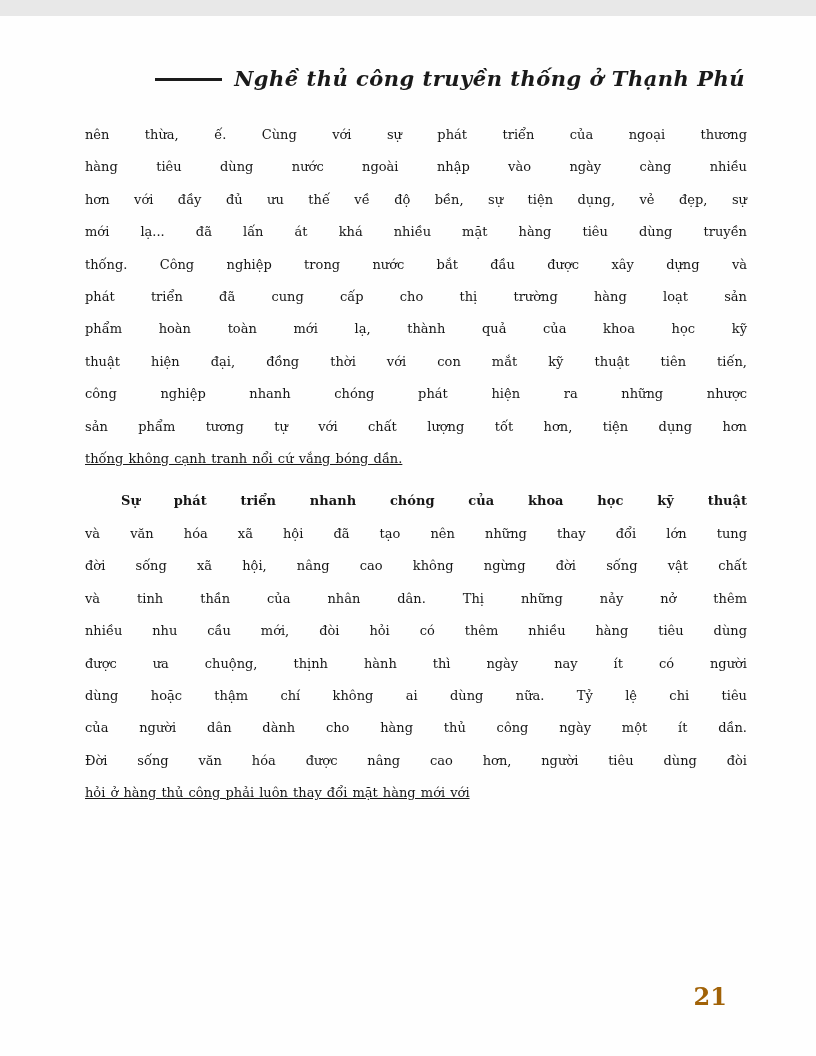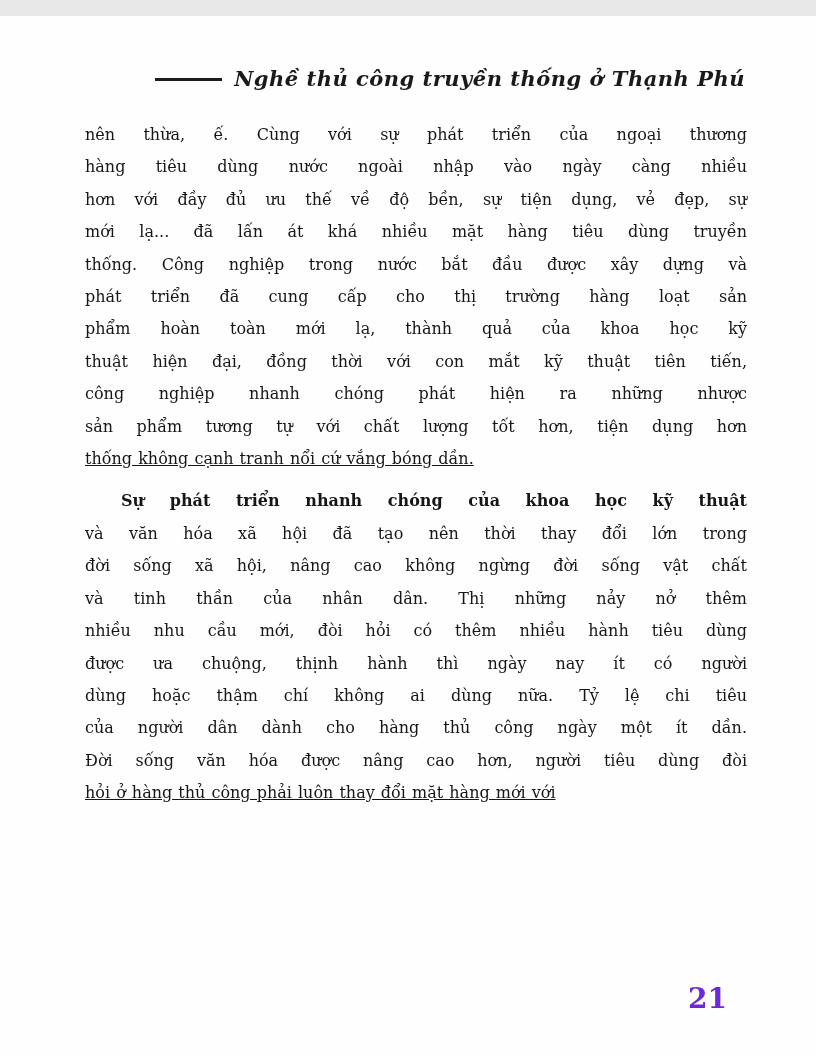--- a/index.html
+++ b/index.html
@@ -46,44 +46,44 @@
     left: 85px;
     width: 662px;
   }
   .paragraph {
     margin: 0;
   }
   .paragraph + .paragraph {
     margin-top: 10px;
   }
   .line {
-    font-size: 16px;
+    font-size: 13px;
     line-height: 32.4px;
     text-align: justify;
     text-align-last: justify;
     -moz-text-align-last: justify;
     word-spacing: 1px;
     white-space: nowrap;
   }
   .line.last {
     text-align-last: left;
     text-decoration: underline;
     -moz-text-align-last: left;
   }
   .paragraph.indented .line:first-child {
     text-indent: 36px;
     font-weight: bold;
   }
   .page-number {
     position: absolute;
     top: 966px;
     right: 89px;
-    font-size: 28px;
+    font-size: 24px;
     font-weight: bold;
-    color: #6d28d9;
+    color: #a16207;
   }
 </style>
 </head>
 <body>
 
 <div class="page">
 
   <div class="running-header">
     <span class="header-rule"></span><span class="header-title">Nghề thủ công truyền thống ở Thạnh Phú</span>
   </div>
@@ -97,24 +97,24 @@
         <div class="line">thống. Công nghiệp trong nước bắt đầu được xây dựng và</div>
         <div class="line">phát triển đã cung cấp cho thị trường hàng loạt sản</div>
         <div class="line">phẩm hoàn toàn mới lạ, thành quả của khoa học kỹ</div>
         <div class="line">thuật hiện đại, đồng thời với con mắt kỹ thuật tiên tiến,</div>
         <div class="line">công nghiệp nhanh chóng phát hiện ra những nhược</div>
         <div class="line">sản phẩm tương tự với chất lượng tốt hơn, tiện dụng hơn</div>
         <div class="line last">thống không cạnh tranh nổi cứ vắng bóng dần.</div>
       </div>
     <div class="paragraph indented">
         <div class="line">Sự phát triển nhanh chóng của khoa học kỹ thuật</div>
-        <div class="line">và văn hóa xã hội đã tạo nên thời thay đổi lớn trong</div>
+        <div class="line">và văn hóa xã hội đã tạo nên những thay đổi lớn tung</div>
         <div class="line">đời sống xã hội, nâng cao không ngừng đời sống vật chất</div>
         <div class="line">và tinh thần của nhân dân. Thị những nảy nở thêm</div>
-        <div class="line">nhiều nhu cầu mới, đòi hỏi có thêm nhiều hành tiêu dùng</div>
+        <div class="line">nhiều nhu cầu mới, đòi hỏi có thêm nhiều hàng tiêu dùng</div>
         <div class="line">được ưa chuộng, thịnh hành thì ngày nay ít có người</div>
         <div class="line">dùng hoặc thậm chí không ai dùng nữa. Tỷ lệ chi tiêu</div>
         <div class="line">của người dân dành cho hàng thủ công ngày một ít dần.</div>
         <div class="line">Đời sống văn hóa được nâng cao hơn, người tiêu dùng đòi</div>
         <div class="line last">hỏi ở hàng thủ công phải luôn thay đổi mặt hàng mới với</div>
       </div>
   </div>
 
   <div class="page-number">21</div>
 

